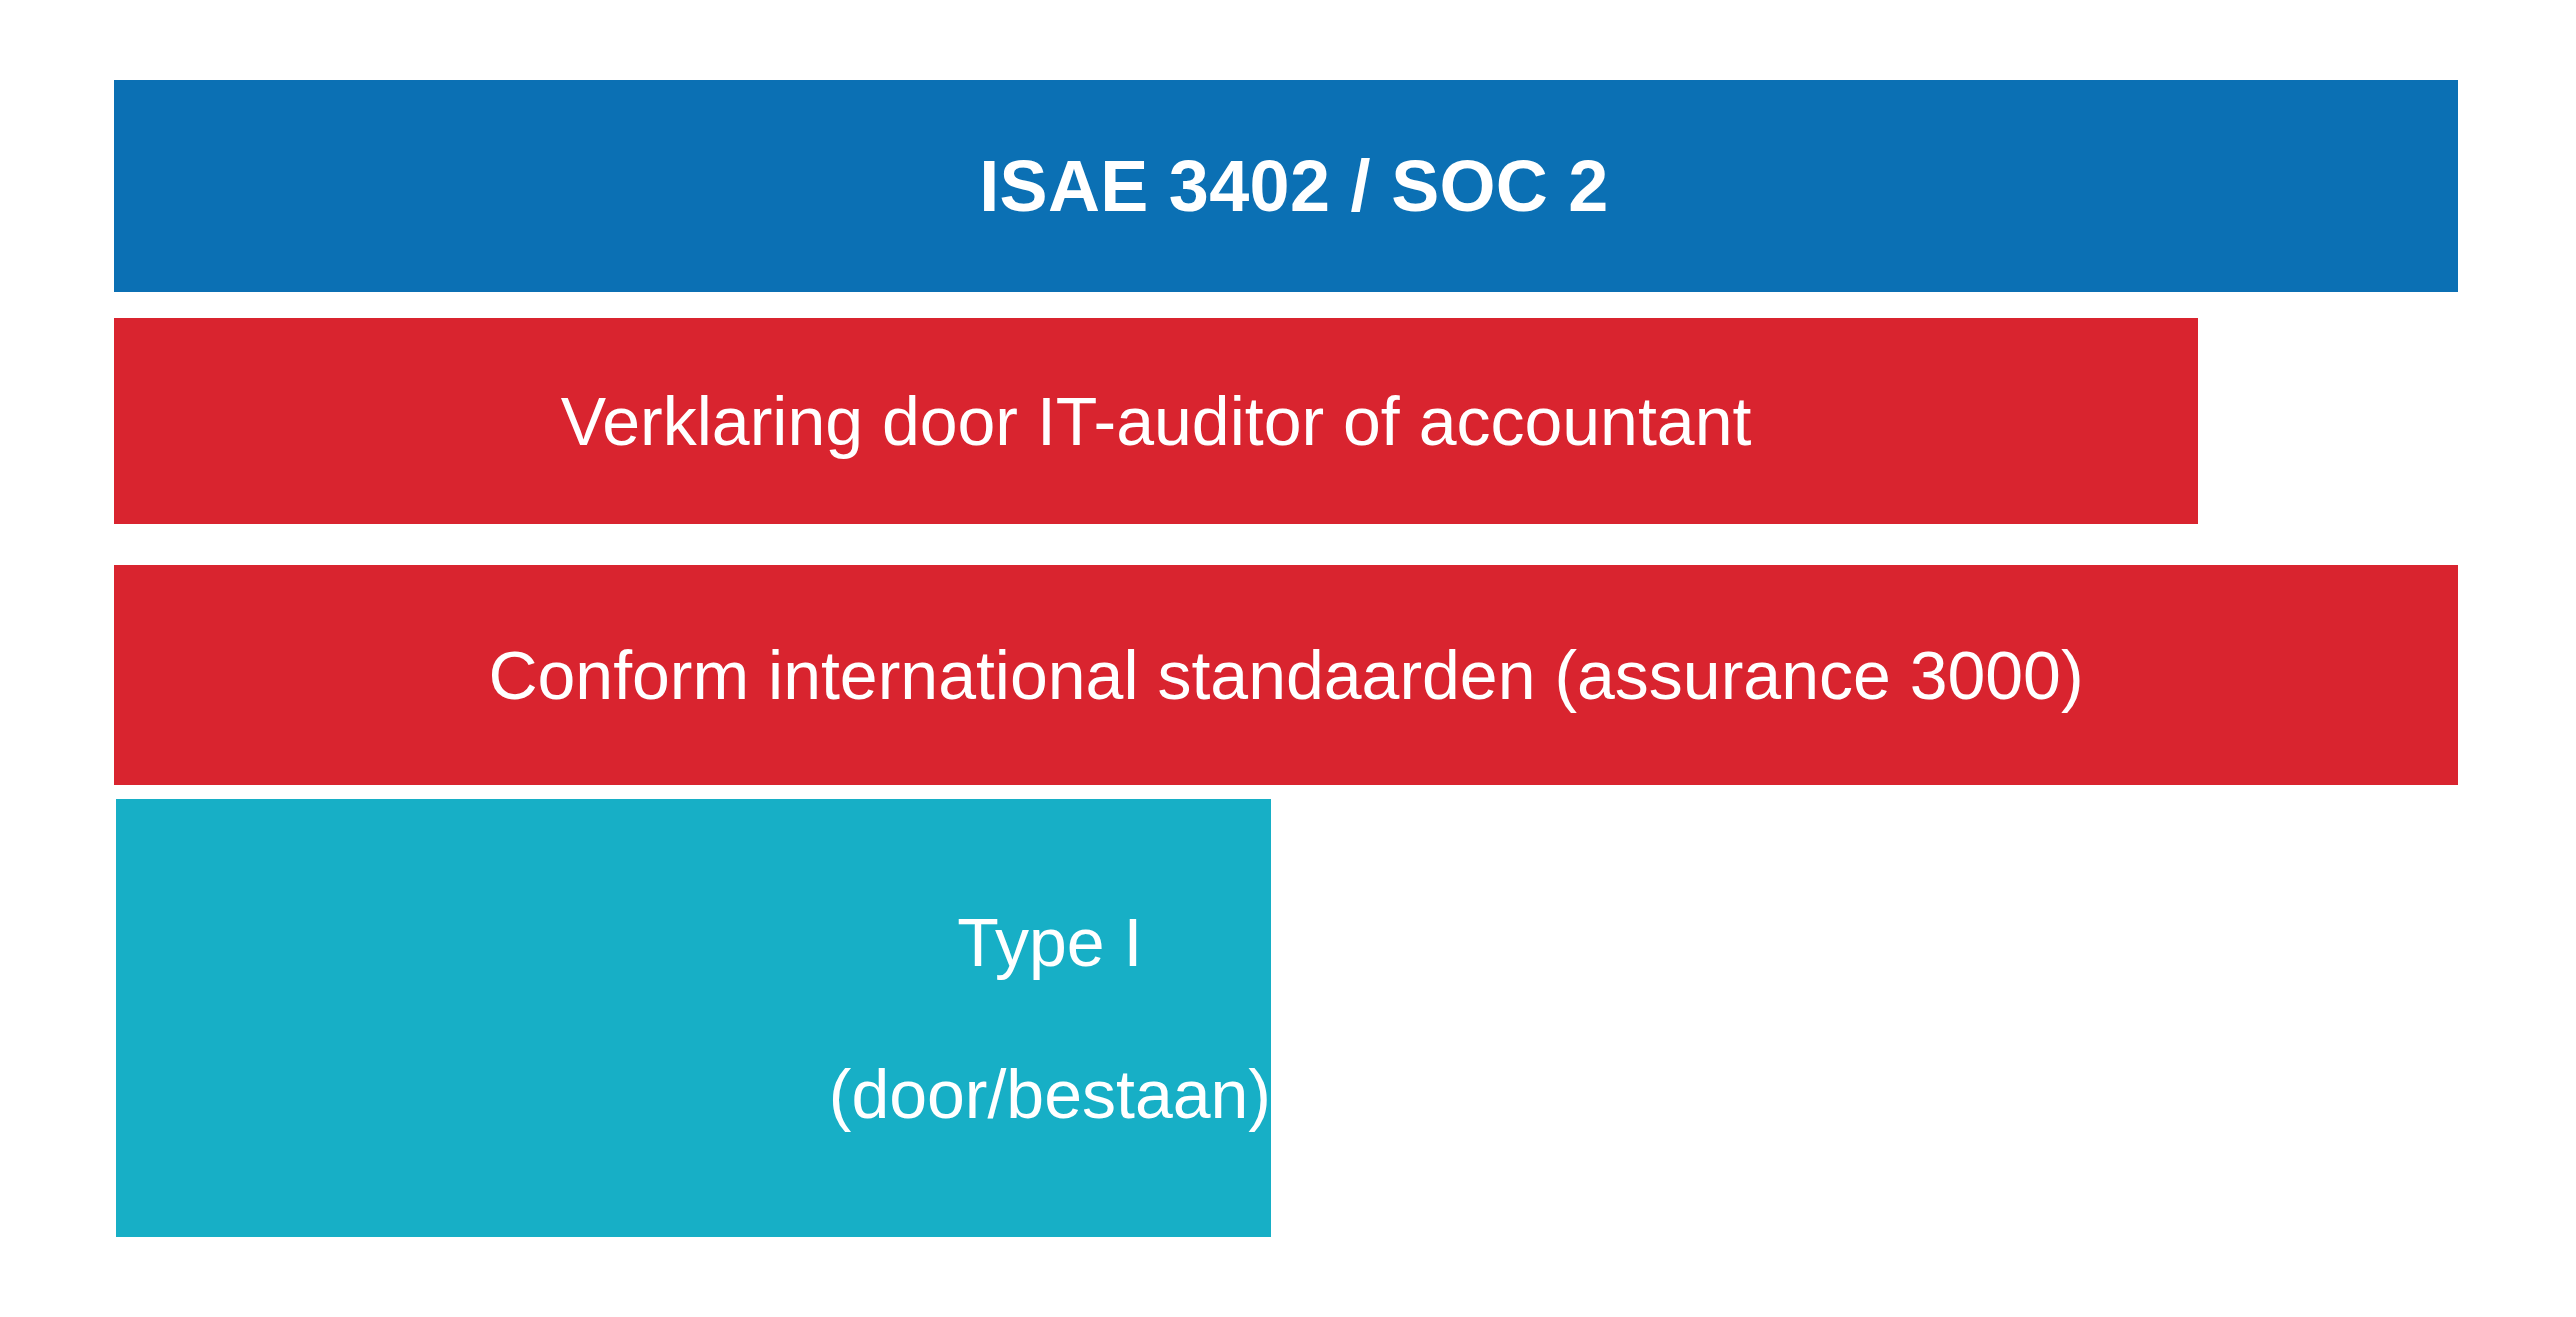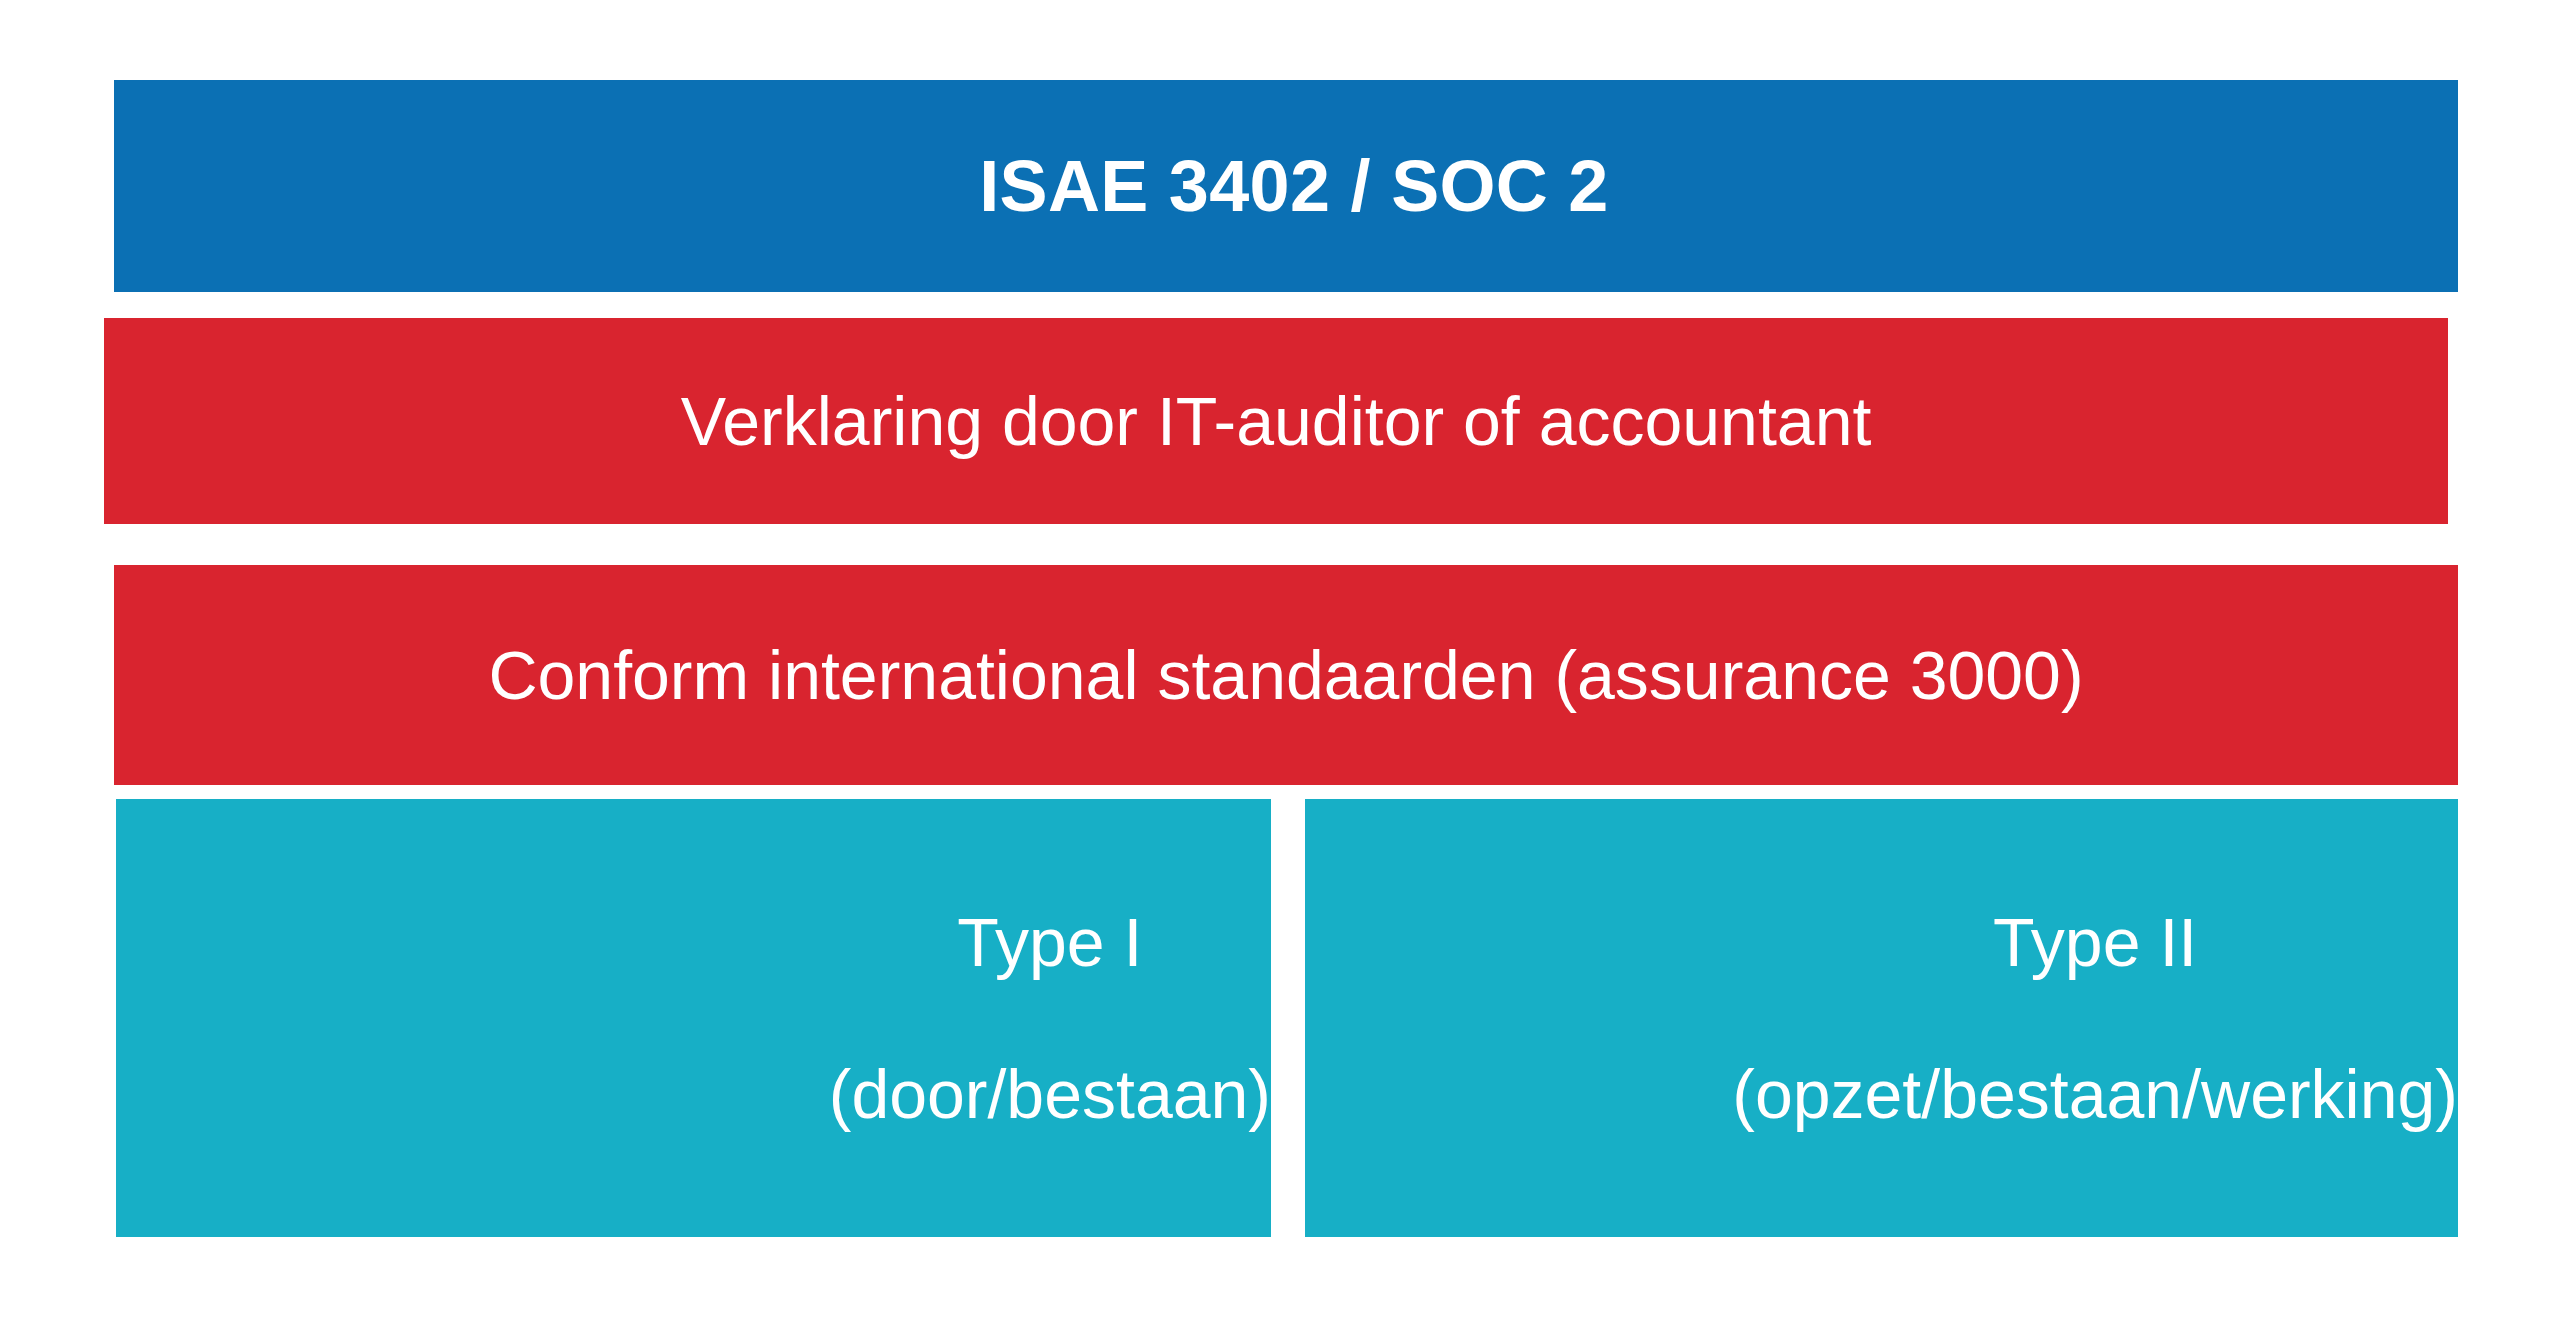--- a/index.html
+++ b/index.html
@@ -37,23 +37,23 @@
     height: 212px;
     background: #0B70B4;
     font-size: 72px;
     font-weight: bold;
     letter-spacing: 0.3px;
     padding-left: 16px;
   }
 
   
   .red-bar-1 {
-    left: 104px;
+    left: 114px;
     top: 318px;
-    width: 2344px;
+    width: 2084px;
     height: 206px;
     background: #D9242F;
     font-size: 68px;
     font-weight: normal;
   }
   .red-bar-2 {
     left: 114px;
     top: 549px;
     width: 2344px;
     height: 220px;
@@ -104,21 +104,15 @@
     <span>Conform international standaarden (assurance 3000)</span>
   </div>
 
   <div class="block teal-box teal-left">
     <span class="two-line">
       <span class="line">Type I</span>
       <span class="line">(door/bestaan)</span>
     </span>
   </div>
 
-  <div class="block teal-box teal-right">
-    <span class="two-line">
-      <span class="line">Type II</span>
-      <span class="line">(opzet/bestaan/werking)</span>
-    </span>
-  </div>
 
 </div>
 
 
 </body></html>

